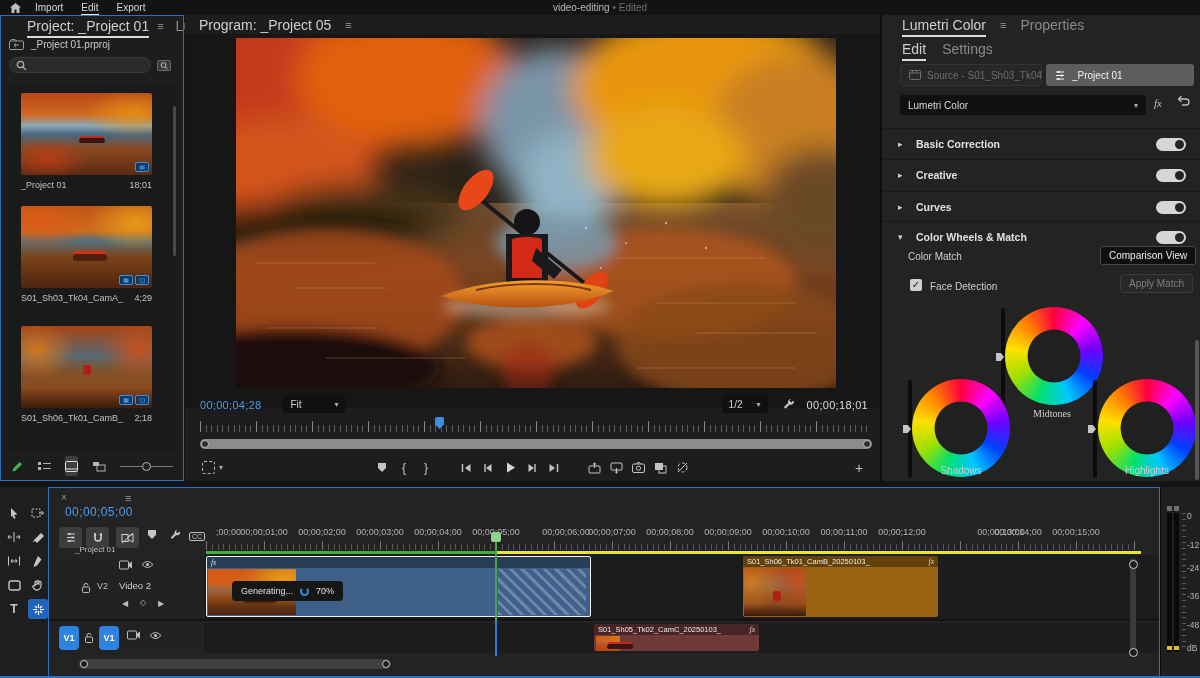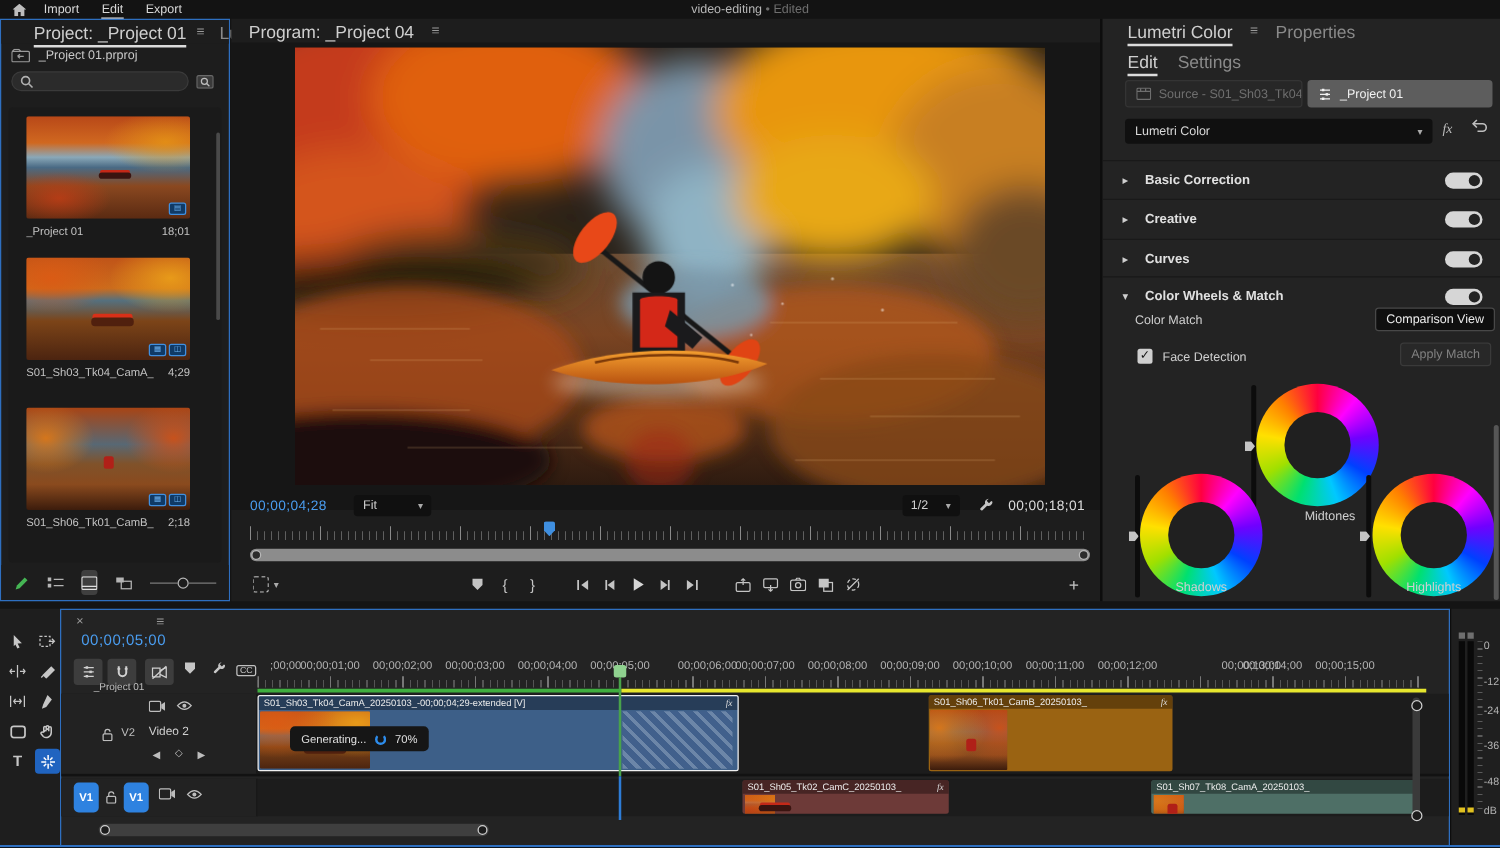--- a/index.html
+++ b/index.html
@@ -290,21 +290,21 @@
         <span class="line"></span>
           <span class="knob"></span>
           <span class="line"></span>
       </span>
       <span class="hamburger" style="margin-left:auto;">≡</span>
     </div>
   </div>
 
   <div id="program-panel" class="abs">
     <div class="tabbar">
-      <span class="panel-tab">Program: _Project 04</span>
+      <span class="panel-tab">Program: _Project 05</span>
       <span class="hamburger">≡</span>
     </div>
     <div id="viewer">
       <div id="video">
         <svg width="600" height="350" viewBox="0 0 600 350">
           <defs>
             <filter id="b18" x="-40%" y="-40%" width="180%" height="180%">
                 <feGaussianBlur stdDeviation="14"></feGaussianBlur>
               </filter>
             <filter id="b8" x="-40%" y="-40%" width="180%" height="180%">
@@ -533,21 +533,21 @@
     <span class="abs" style="left:26px; top:236px; color:#cfcfcf;">Color Match</span>
     <div class="lum-btn" id="btn-compare" style="left:218px; top:231px;">Comparison View</div>
     <span class="abs checkbox" style="left:28px; top:264px;">✓</span>
     <span class="abs" style="left:48px; top:266px; color:#cfcfcf;">Face Detection</span>
     <div class="lum-btn" id="btn-apply" style="left:238px; top:259px;">Apply Match</div>
 
     <div class="vslider" style="left:119px; top:293px; height:98px;">
         <span class="hndl"></span>
       </div>
     <div class="wheel" style="left:123px; top:292px; width:98px; height:98px;"></div>
-    <span class="wheel-label" style="left:132px; top:393px;">Midtones</span>
+    <span class="wheel-label" style="left:120px; top:393px;font-family:Liberation Serif, serif;">Midtones</span>
 
     <div class="vslider" style="left:26px; top:365px; height:98px;">
         <span class="hndl"></span>
       </div>
     <div class="wheel" style="left:30px; top:364px; width:98px; height:98px;"></div>
     <span class="wheel-label" style="left:29px; top:450px;">Shadows</span>
 
     <div class="vslider" style="left:211px; top:365px; height:98px;">
         <span class="hndl"></span>
       </div>
@@ -692,21 +692,20 @@
             </svg>
         </span>
         <span class="tico" style="left:48px; top:26px; font-size:9px;">V2</span>
         <span class="tico" style="left:70px; top:25px; font-size:9.5px; color:#d0d0d0;">Video 2</span>
         <span class="tico" style="left:73px; top:44px; font-size:8px;">◀</span>
         <span class="tico" style="left:91px; top:43px; font-size:8px;">◇</span>
         <span class="tico" style="left:109px; top:44px; font-size:8px;">▶</span>
       </div>
       <div class="clip" id="clip-gen">
         <div class="title">
-            <span class="t">S01_Sh03_Tk04_CamA_20250103_-00;00;04;29-extended [V]</span>
             <span class="fx">fx</span>
           </div>
         <div class="clip-thumb thumb-scene2" style="width:88px;"></div>
         <div id="clip-hatch"></div>
       </div>
       <div id="gen-badge">
         <span>Generating...</span>
         <span class="spinner"></span>
         <span>70%</span>
       </div>
@@ -742,27 +741,20 @@
             </svg>
         </span>
       </div>
       <div class="clip" id="clip-maroon">
         <div class="title">
             <span class="t">S01_Sh05_Tk02_CamC_20250103_</span>
             <span class="fx">fx</span>
           </div>
         <div class="mini-thumb thumb-scene"></div>
       </div>
-      <div class="clip" id="clip-teal">
-        <div class="title">
-            <span class="t">S01_Sh07_Tk08_CamA_20250103_</span>
-            <span class="fx"></span>
-          </div>
-        <div class="mini-thumb thumb-scene3"></div>
-      </div>
     </div>
 
     <div id="playhead-marker"></div>
     <div id="playhead-line-g"></div>
     <div id="playhead-line-b"></div>
 
     <div id="tl-hscroll">
       <span class="cap" style="left:1px;"></span>
         <span class="cap" style="right:1px;"></span>
     </div>

